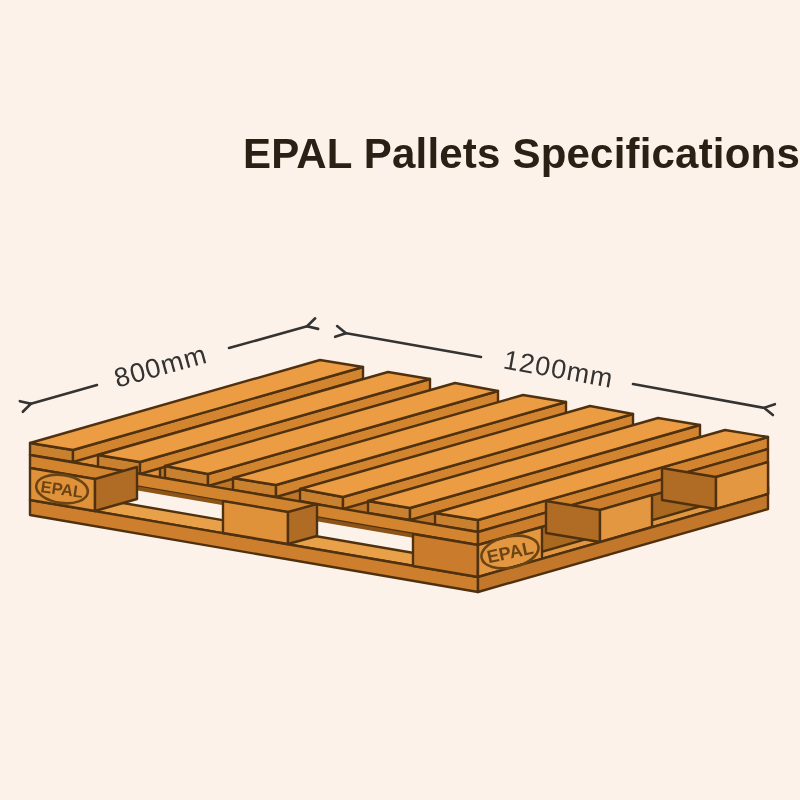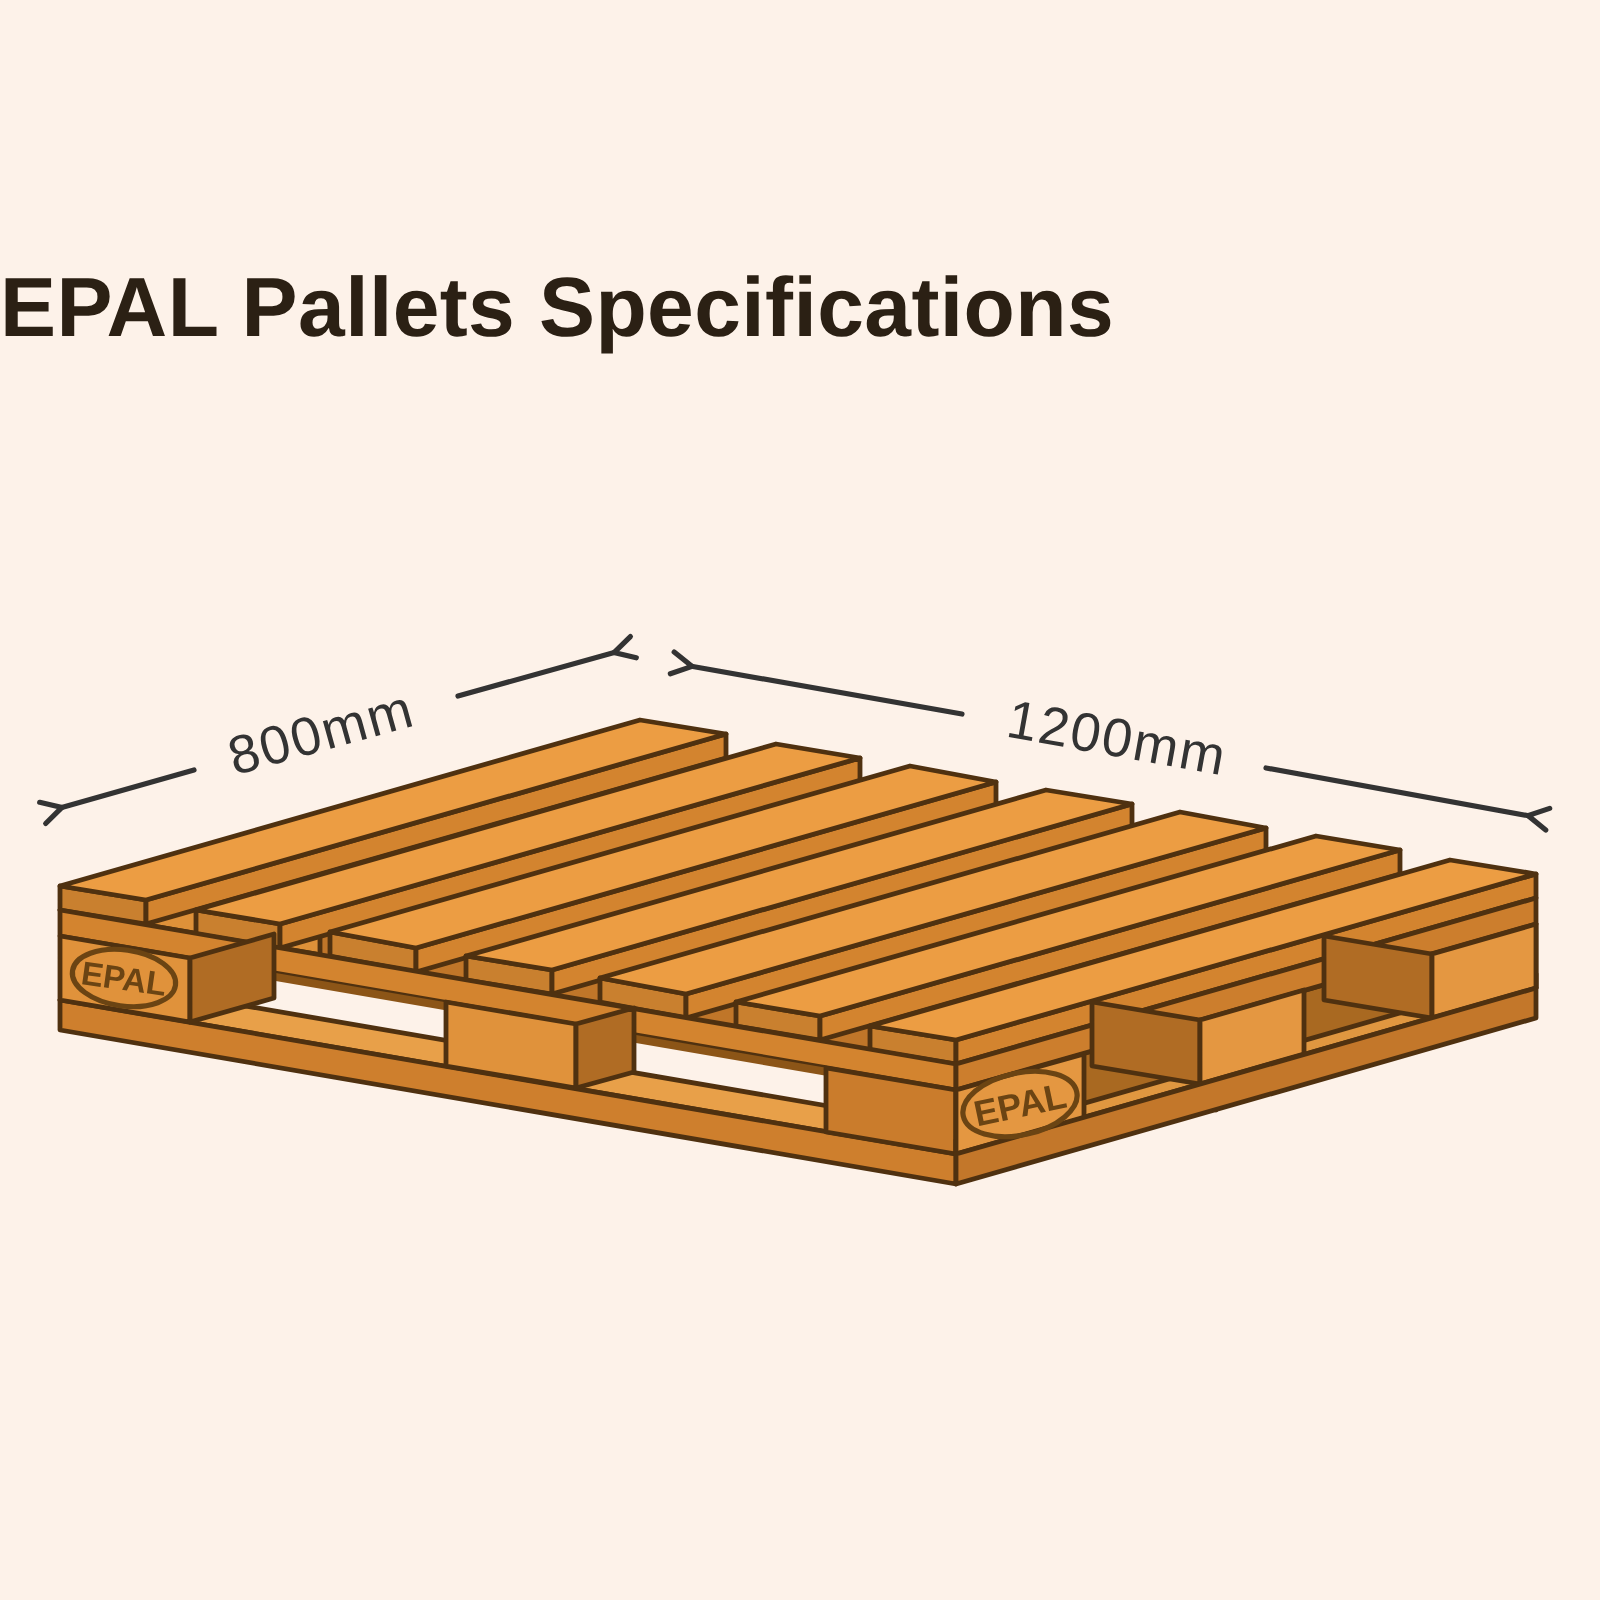--- a/index.html
+++ b/index.html
@@ -4,21 +4,21 @@
 <style>
   html,body{margin:0;padding:0;}
   body{
     width:800px;height:800px;
     background:#FDF2E9;
     font-family:"Liberation Sans", sans-serif;
     position:relative;overflow:hidden;
   }
   .page-title{
     position:absolute;left:0;top:130px;width:800px;
-    text-align:left;
+    text-align:right;
     font-size:42px;font-weight:800;letter-spacing:.2px;
     color:#2B2014;margin:0;
   }
   svg{position:absolute;left:0;top:0;}
   .outl{stroke:#4F3110;stroke-width:2.4;stroke-linejoin:round;}
   .dim-line{stroke:#333333;stroke-width:2.6;stroke-linecap:round;fill:none;}
   .dim-text{fill:#333333;font-size:27px;letter-spacing:1px;}
   .stamp-oval{fill:none;stroke:#6B4413;stroke-width:2.6;}
   .stamp-text{fill:#6B4413;font-weight:bold;text-anchor:middle;}
 </style>

